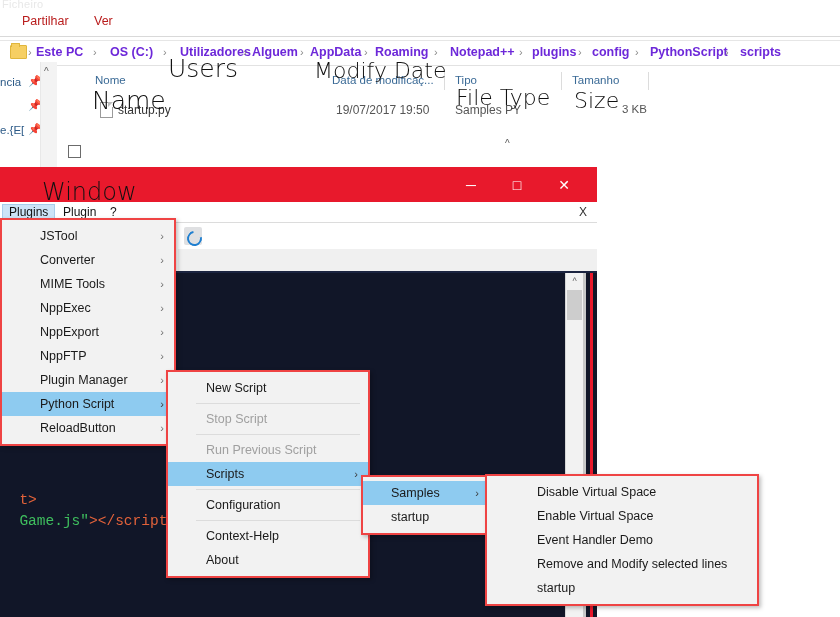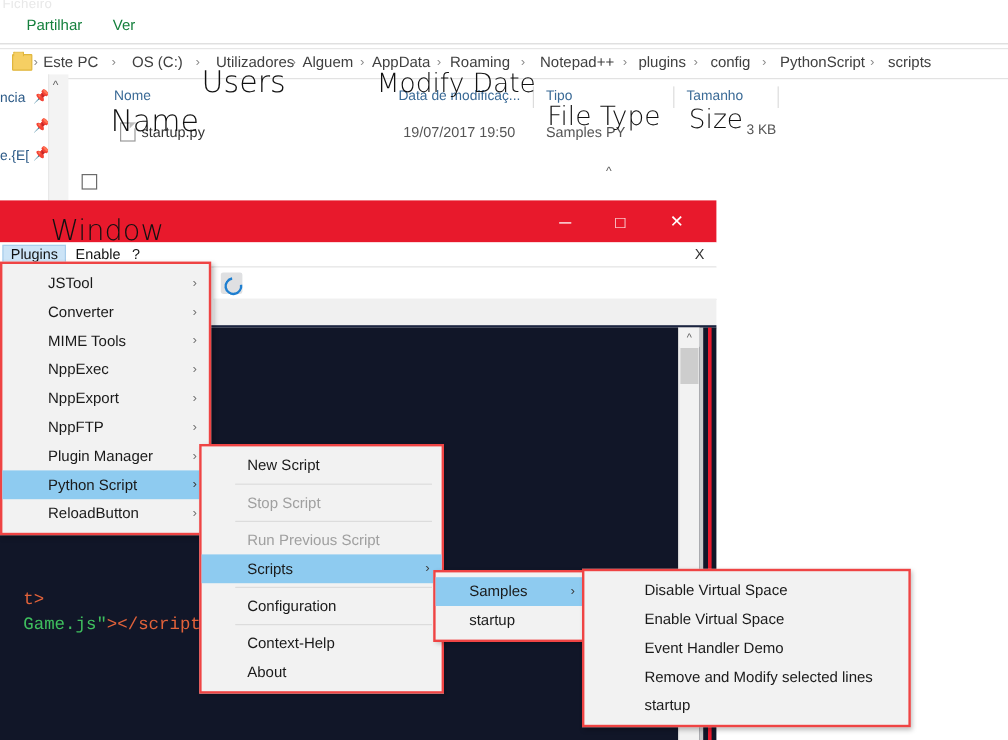--- a/index.html
+++ b/index.html
@@ -6,30 +6,30 @@
   body{
     width:840px;height:617px;overflow:hidden;position:relative;
     background:#ffffff;
     font-family:"Liberation Sans","DejaVu Sans",sans-serif;
     font-size:12px;color:#1a1a1a;
     -webkit-font-smoothing:antialiased;
   }
   
   #explorer{position:absolute;left:0;top:0;width:840px;height:300px;background:#fff;}
   .ribbon-tabs{position:absolute;left:0;top:14px;height:22px;width:840px;}
-  .ribbon-tab{position:absolute;font-size:12.5px;color:#15803d;}
+  .ribbon-tab{position:absolute;font-size:12.5px;color:#b91c1c;}
   .ghost-tab{position:absolute;left:2px;top:-2px;font-size:11px;color:#e8e8e8;letter-spacing:.3px;}
   .ribbon-sep{position:absolute;left:0;top:36px;width:840px;height:1px;background:#d9d9d9;}
   .addressbar{position:absolute;left:0;top:40px;width:840px;height:24px;
      border-top:1px solid #e6e6e6;border-bottom:1px solid #e2e2e2;background:#fff;}
   .folder-ico{position:absolute;left:10px;top:4px;width:15px;height:12px;background:#f6cf63;
      border:1px solid #e0b63c;border-radius:1px;}
   .folder-ico:before{content:"";position:absolute;left:0;top:-3px;width:7px;height:3px;
      background:#f6cf63;border:1px solid #e0b63c;border-bottom:none;border-radius:1px 1px 0 0;}
-  .crumb{position:absolute;top:4px;font-size:12.5px;color:#404040;white-space:nowrap;}
+  .crumb{position:absolute;top:4px;font-size:12.5px;color:#6d28d9;white-space:nowrap;font-weight:bold;}
   .crumb-sep{position:absolute;top:5px;font-size:11px;color:#8a8a8a;}
   .col-hdr-row{position:absolute;left:0;top:70px;width:840px;height:22px;}
   .col-hdr{position:absolute;top:4px;font-size:11.5px;color:#3a6a96;white-space:nowrap;}
   .col-div{position:absolute;top:72px;width:1px;height:18px;background:#dcdcdc;}
   .sort-caret{position:absolute;left:505px;top:68px;font-size:10px;color:#555;}
   .checkbox{position:absolute;left:68px;top:75px;width:11px;height:11px;border:1px solid #6b6b6b;background:#fff;}
   .file-row{position:absolute;left:0;top:100px;width:840px;height:22px;}
   .file-ico{position:absolute;left:100px;top:2px;width:11px;height:14px;background:#fff;border:1px solid #9a9a9a;}
   .file-ico:after{content:"";position:absolute;right:-1px;top:-1px;border-width:0 0 5px 5px;
      border-style:solid;border-color:transparent transparent #fff #bdbdbd;}
@@ -168,21 +168,21 @@
 
 <div id="npp">
   <div class="npp-title">
     <div class="npp-ctrl" style="left:448px">─</div>
     <div class="npp-ctrl" style="left:494px">□</div>
     <div class="npp-ctrl" style="left:541px">✕</div>
   </div>
 
   <div class="npp-menubar">
     <div class="npp-menu active" style="left:2px">Plugins</div>
-    <div class="npp-menu" style="left:57px">Enable</div>
+    <div class="npp-menu" style="left:57px">Plugin</div>
     <div class="npp-menu" style="left:104px">?</div>
     <div class="npp-x">X</div>
   </div>
 
   <div class="npp-toolbar">
     <div class="tb-ico"></div>
   </div>
   <div class="npp-tabbar"></div>
 
   <div class="npp-edit-border"></div>

